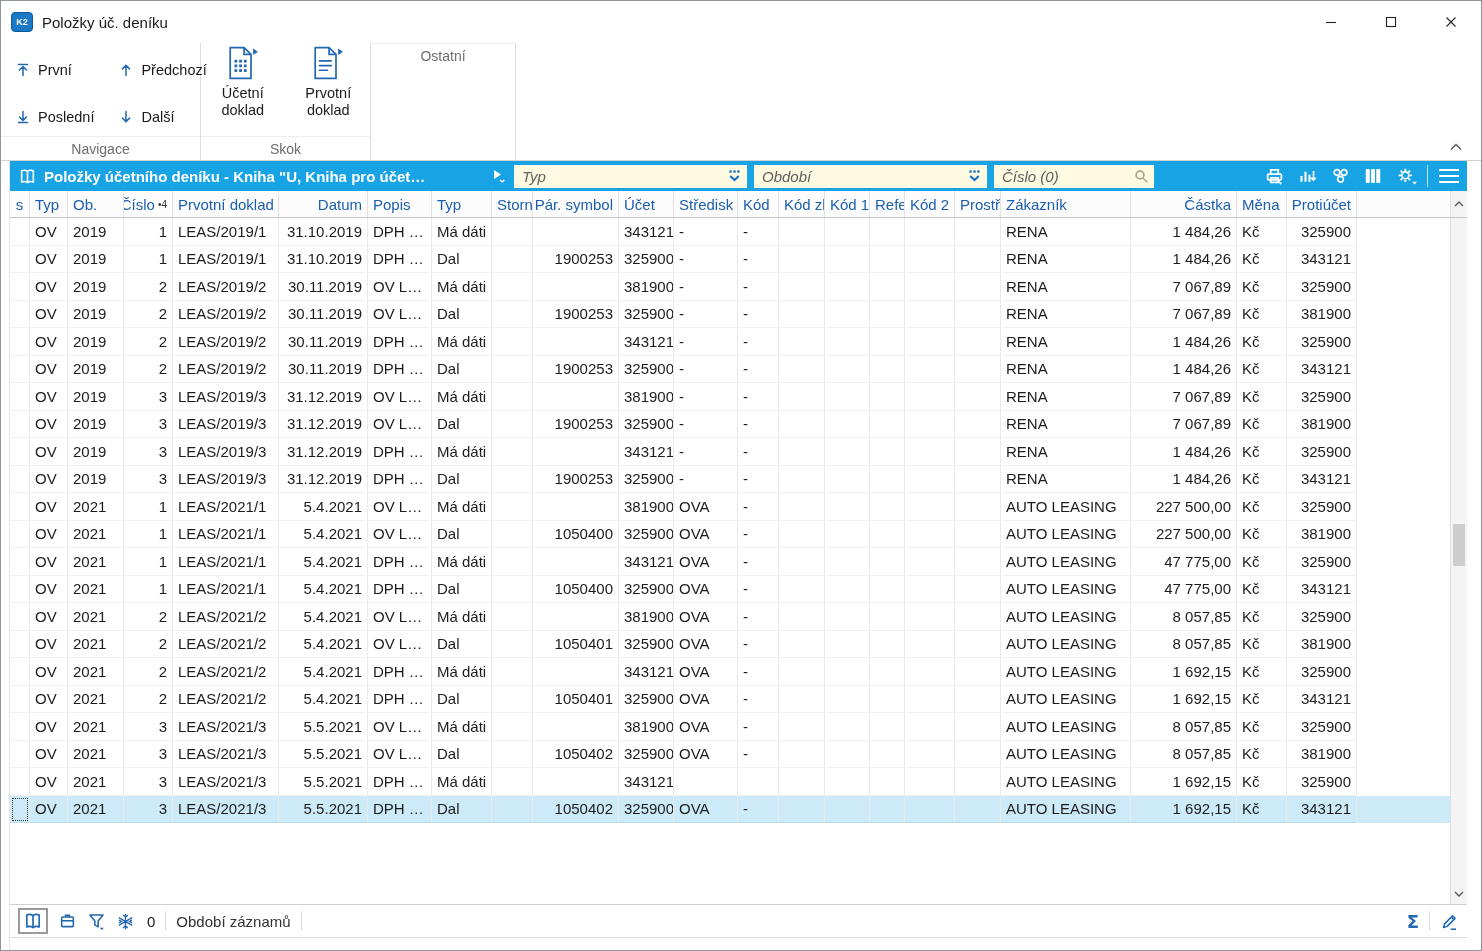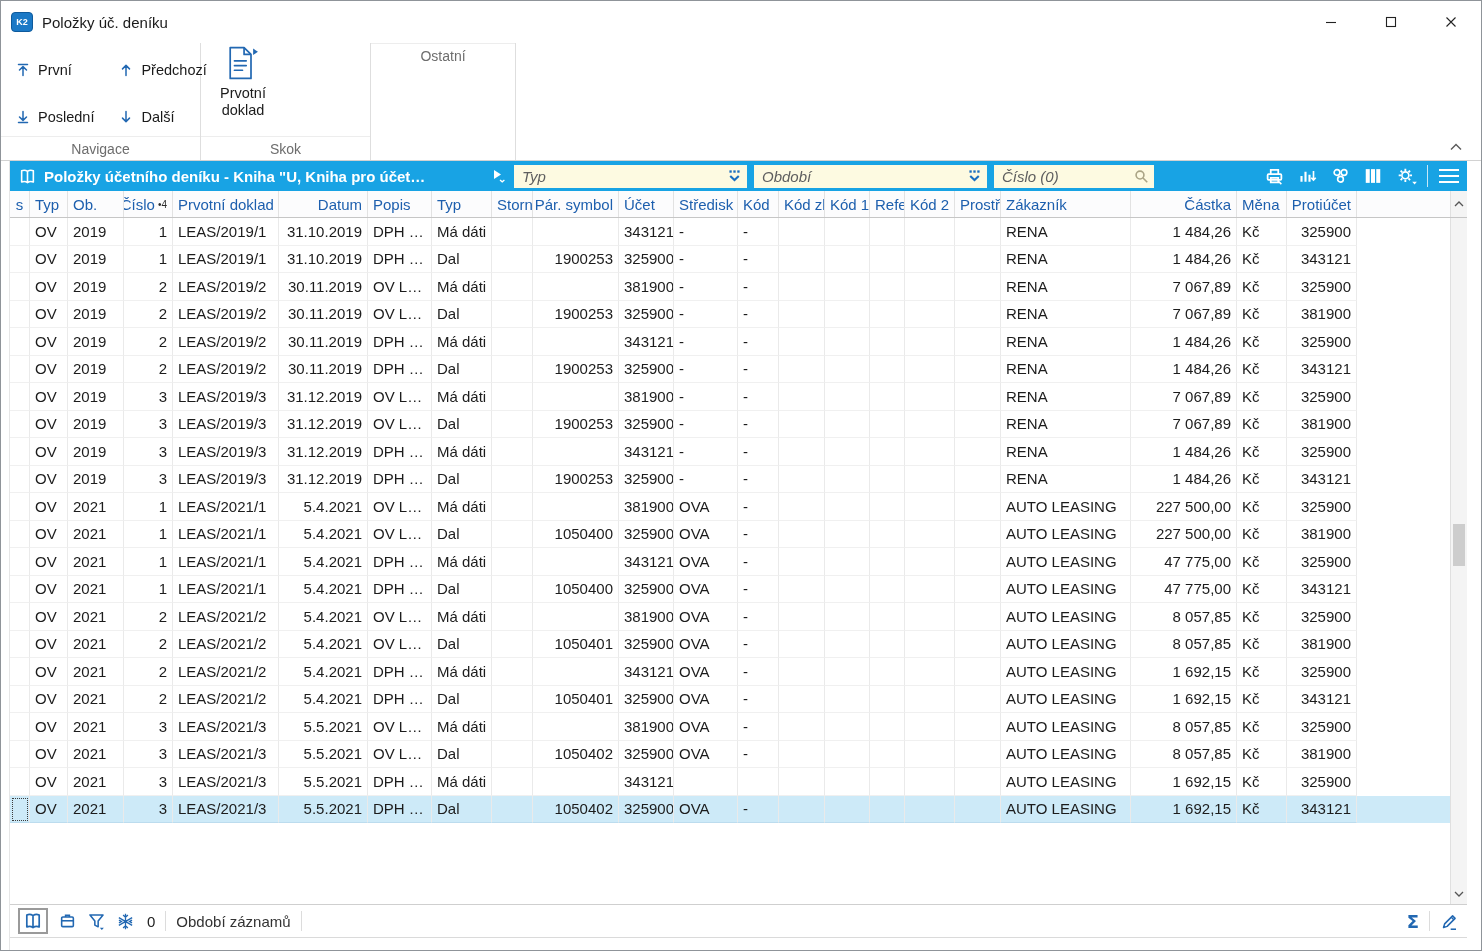--- a/index.html
+++ b/index.html
@@ -165,20 +165,41 @@
     </div>
 
 
     <div class="rgroup" style="width:170px;">
       <div class="rbody bigrow">
         <div class="rbtn-big">
           <span class="bicon">
             <svg width="32" height="36" viewBox="0 0 30 32">
               <path d="M3 1.5h13l6.5 6.5v22.5H3z" stroke="#2268b2" stroke-width="1.6" fill="#fff" stroke-linejoin="round"></path>
               <path d="M16 1.5V8h6.5" stroke="#2268b2" stroke-width="1.6" fill="none" stroke-linejoin="round"></path>
+              <g fill="#2268b2">
+                <rect x="7" y="13" width="2.6" height="2.6"></rect>
+                  <rect x="11.4" y="13" width="2.6" height="2.6"></rect>
+                  <rect x="15.8" y="13" width="2.6" height="2.6"></rect>
+                <rect x="7" y="17.4" width="2.6" height="2.6"></rect>
+                  <rect x="11.4" y="17.4" width="2.6" height="2.6"></rect>
+                  <rect x="15.8" y="17.4" width="2.6" height="2.6"></rect>
+                <rect x="7" y="21.8" width="2.6" height="2.6"></rect>
+                  <rect x="11.4" y="21.8" width="2.6" height="2.6"></rect>
+                  <rect x="15.8" y="21.8" width="2.6" height="2.6"></rect>
+              </g>
+              <path d="M24.5 2.5 29 5.5 24.5 8.5z" fill="#2268b2"></path>
+            </svg>
+          </span>
+          <span>Účetní doklad</span>
+        </div>
+        <div class="rbtn-big">
+          <span class="bicon">
+            <svg width="32" height="36" viewBox="0 0 30 32">
+              <path d="M3 1.5h13l6.5 6.5v22.5H3z" stroke="#2268b2" stroke-width="1.6" fill="#fff" stroke-linejoin="round"></path>
+              <path d="M16 1.5V8h6.5" stroke="#2268b2" stroke-width="1.6" fill="none" stroke-linejoin="round"></path>
               <path d="M7 14h11M7 18.4h11M7 22.8h7.5" stroke="#2268b2" stroke-width="1.6" fill="none" stroke-linecap="round"></path>
               <path d="M24.5 2.5 29 5.5 24.5 8.5z" fill="#2268b2"></path>
             </svg>
           </span>
           <span>Prvotní doklad</span>
         </div>
       </div>
       <div class="rlabel">Skok</div>
     </div>
 

